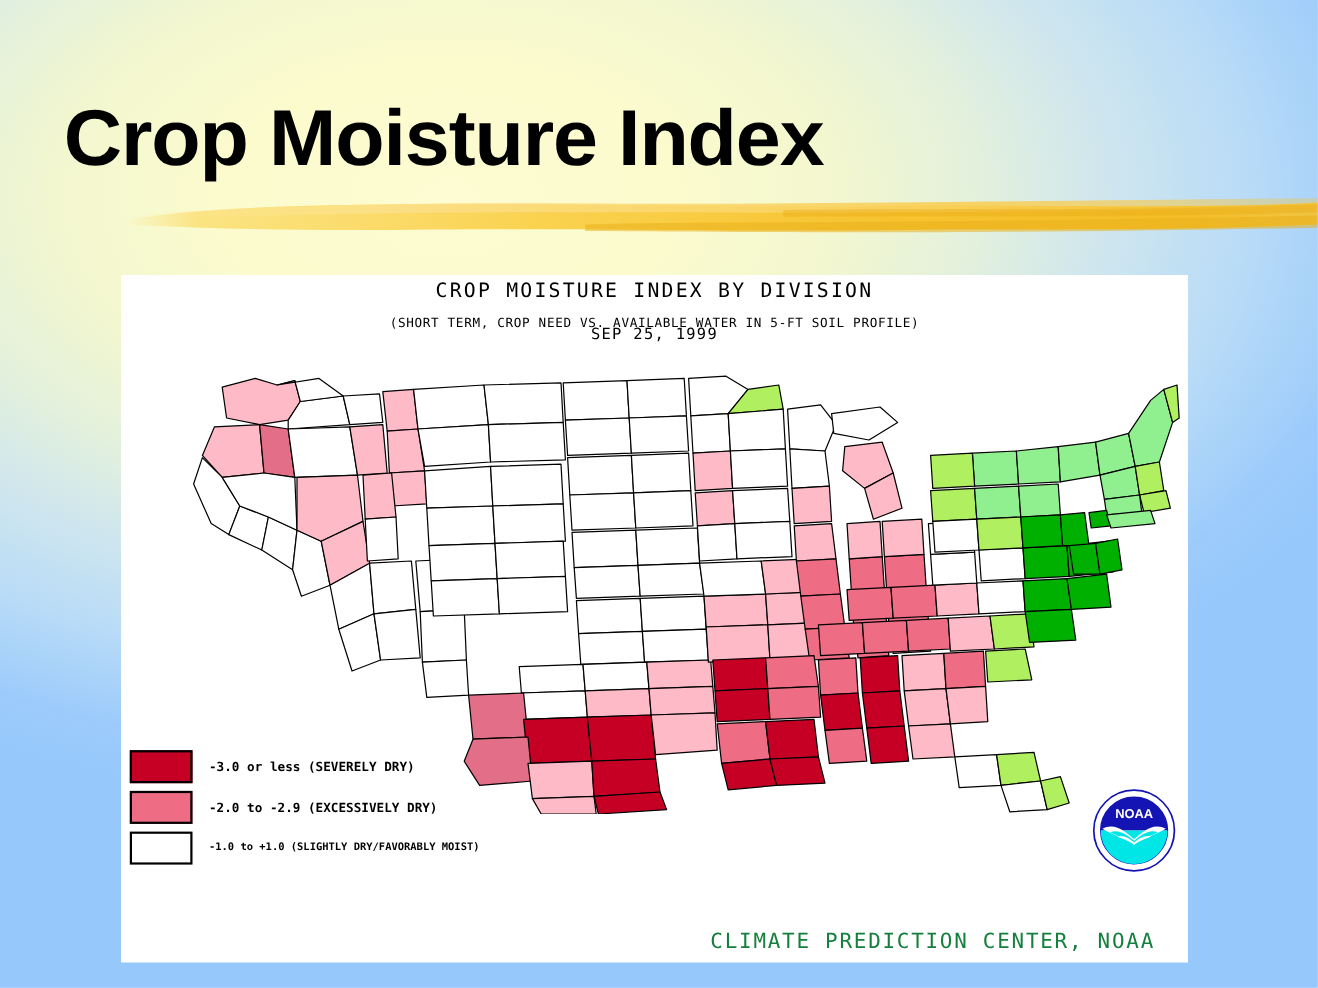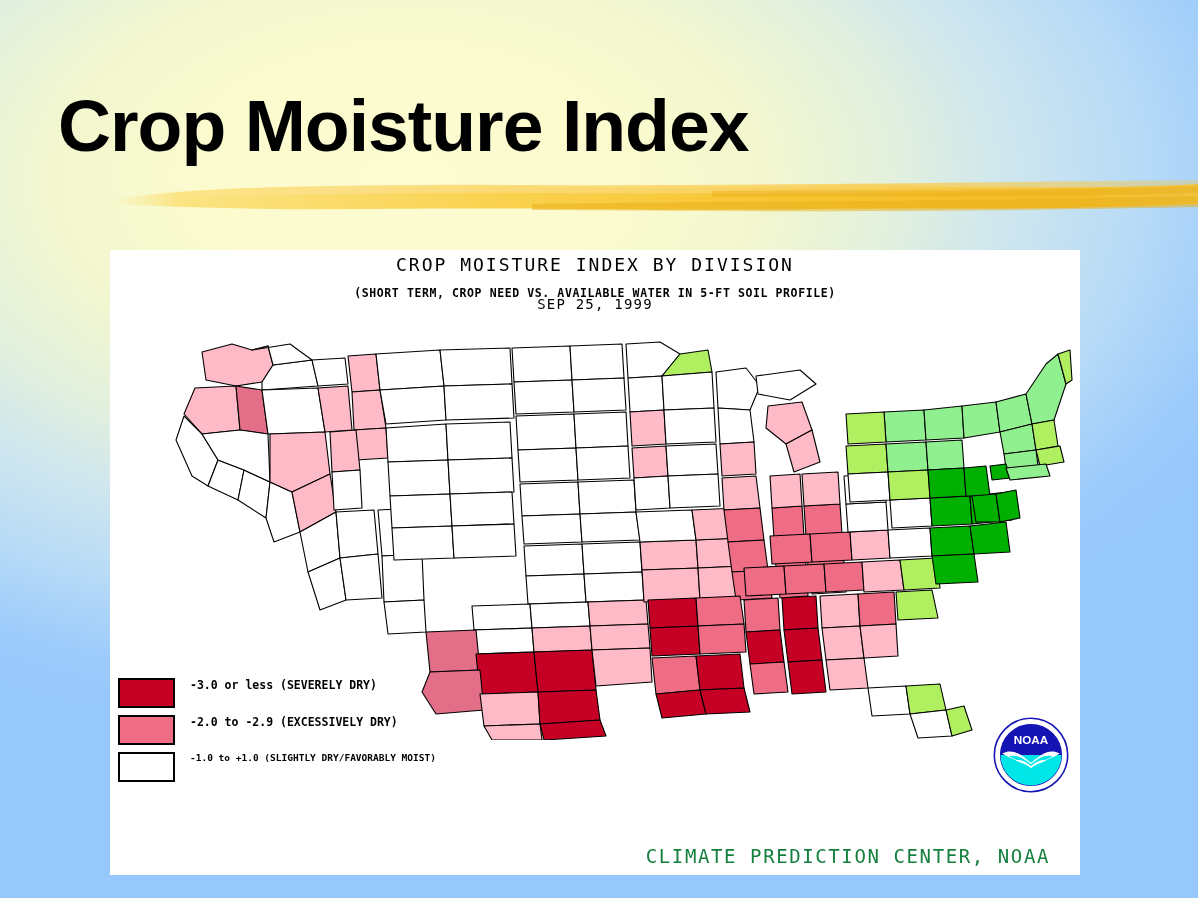--- a/index.html
+++ b/index.html
@@ -66,21 +66,21 @@
   .map-title {
     position: absolute;
     left: 0;
     right: 0;
     text-align: center;
     font-family: "DejaVu Sans Mono", monospace;
     color: #000;
     white-space: nowrap;
   }
   #mt1 { top: 4px;  font-size: 18px; letter-spacing: 2.0px; }
-  #mt2 { top: 36px; font-size: 11.5px; letter-spacing: 0.6px; font-weight: bold; }
+  #mt2 { top: 36px; font-size: 11.5px; letter-spacing: 0.6px; font-weight: normal; }
   #mt3 { top: 46px; font-size: 14px; letter-spacing: 1.2px; }
 
   
   #mapsvg {
     position: absolute;
     left: 30px;
     top: 60px;
     width: 935px;
     height: 430px;
   }
@@ -92,20 +92,21 @@
     top: 428px;
     width: 100%;
     height: 185px;
   }
   .legend-col { position: absolute; }
   #legend-left  { left: 8px;  top: 0; }
   #legend-right { left: 355px; top: 56px; }
 
   .legend-row {
     display: flex;
+    align-items: center;
     height: 37px;
   }
   .swatch {
     width: 57px;
     height: 30px;
     border: 2px solid #000;
     box-sizing: border-box;
     flex: 0 0 auto;
   }
   .legend-label {

